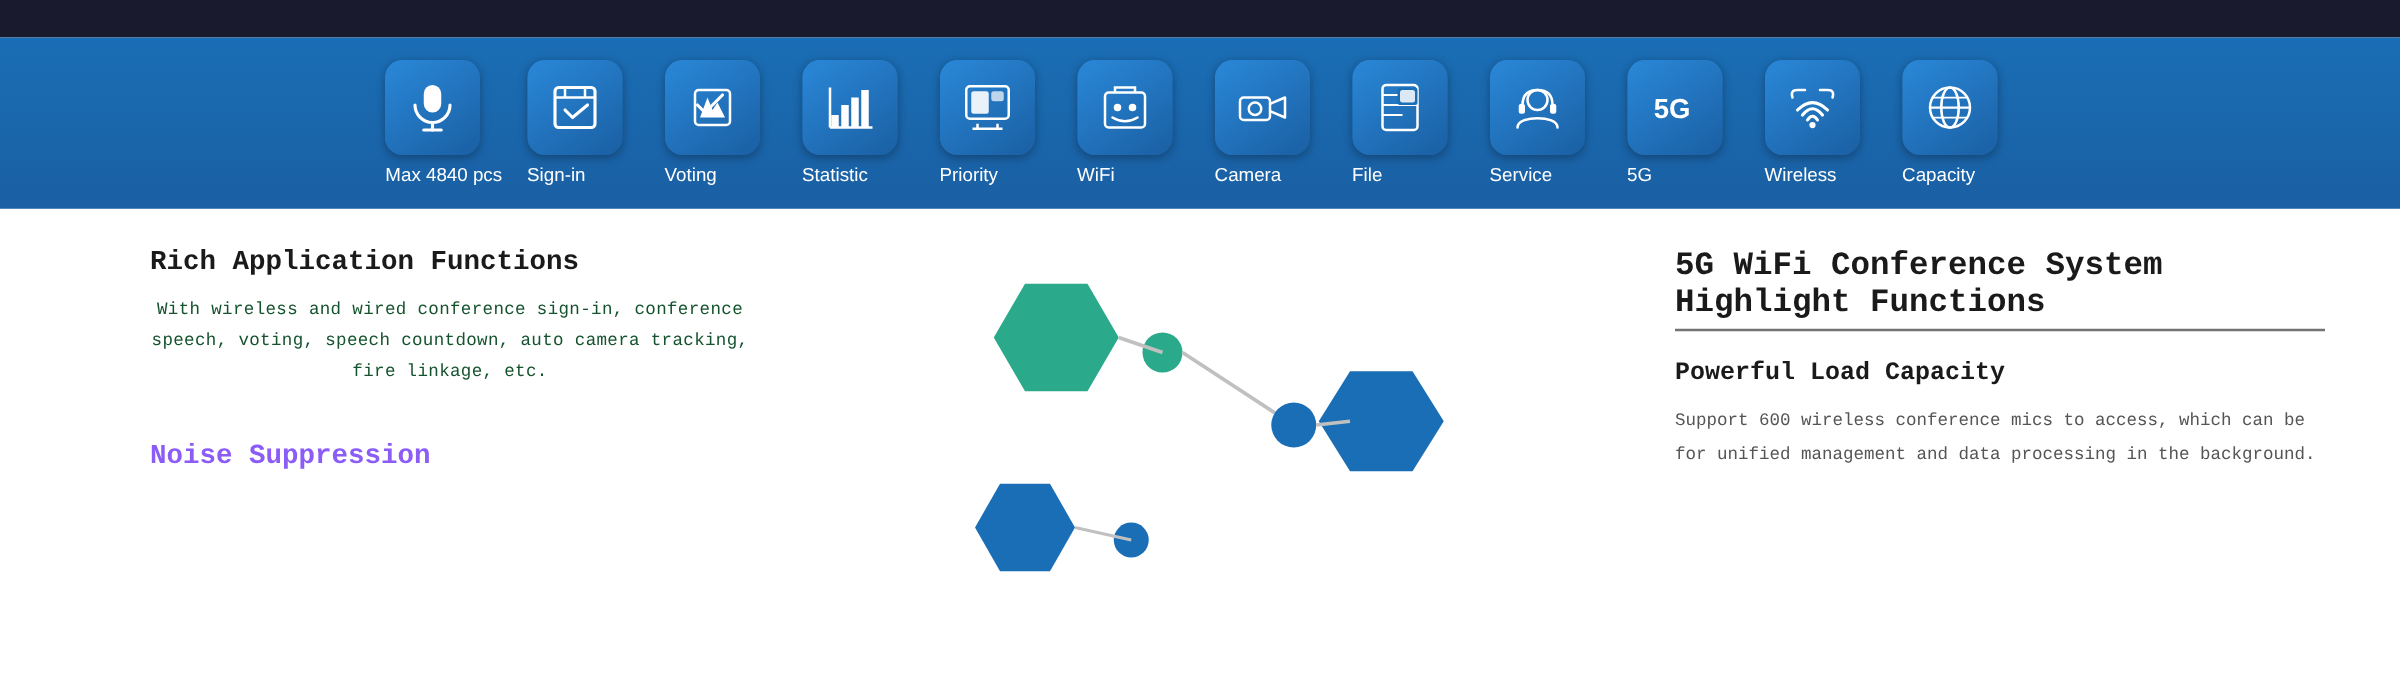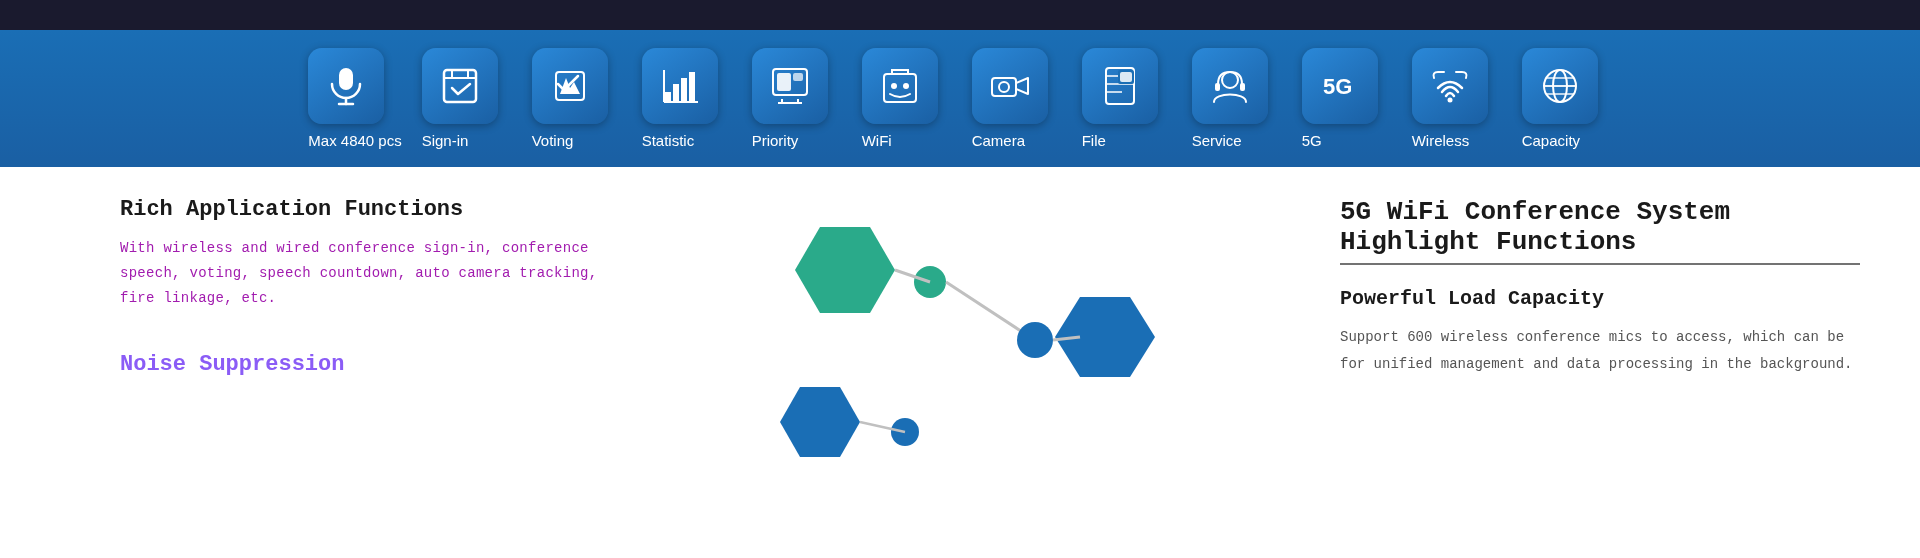--- a/index.html
+++ b/index.html
@@ -80,23 +80,24 @@
 
     .section-title-bold {
       font-size: 22px;
       font-weight: 800;
       color: #1a1a1a;
       margin-bottom: 14px;
     }
 
     .section-desc {
       font-size: 14px;
-      color: #a21caf;
+      color: #14532d;
       line-height: 1.8;
       letter-spacing: 0.02em;
+      text-align: center;
     }
 
     .noise-title {
       font-size: 22px;
       font-weight: 800;
       color: #8b5cf6;
       margin-top: 40px;
     }
 
     

